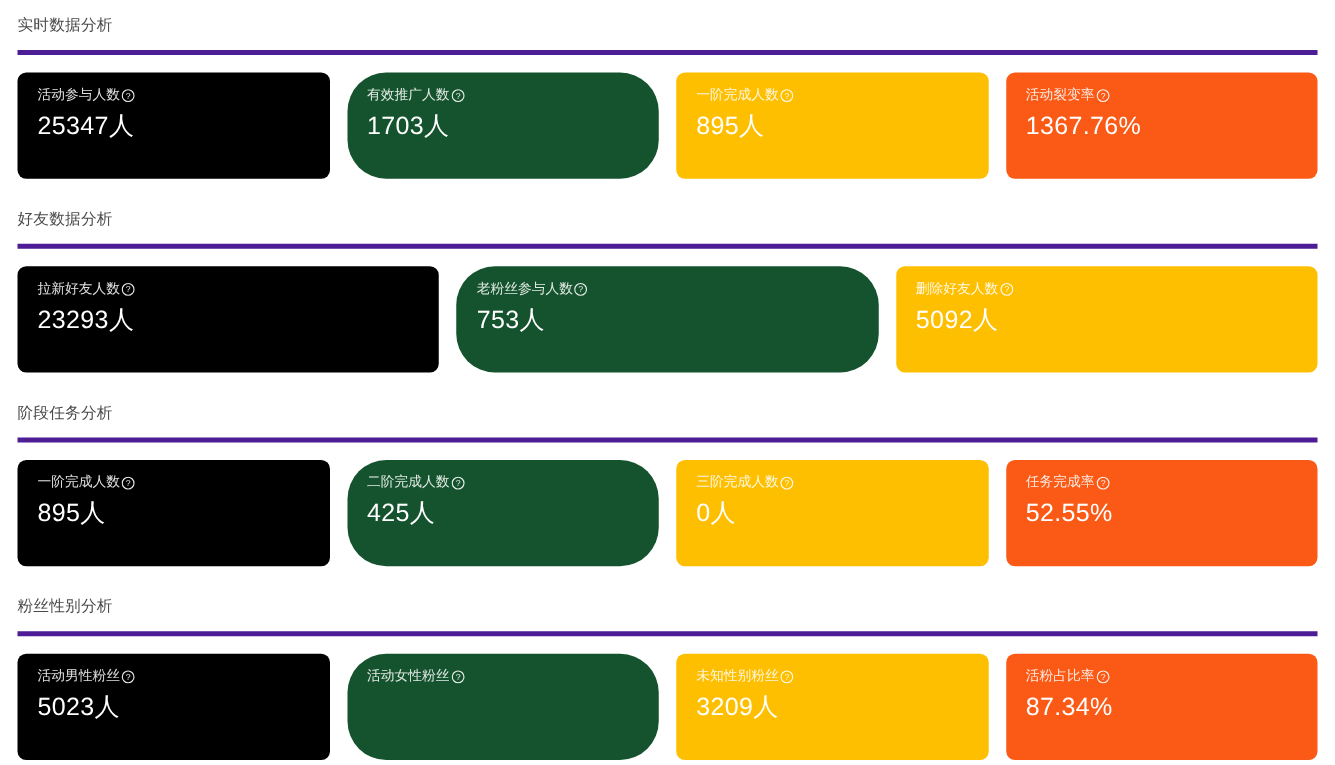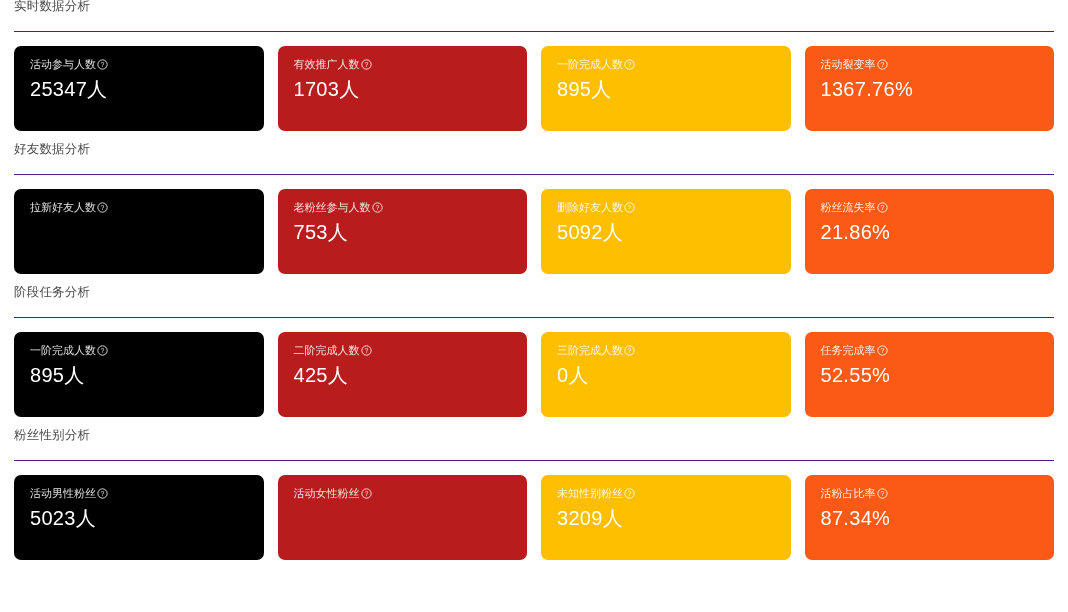--- a/index.html
+++ b/index.html
@@ -18,24 +18,24 @@
     background: #ffffff;
     padding: 0 14px;
     overflow: hidden;
   }
 
   .section {
     width: 1040px;
   }
 
   .section-header {
-    height: 32px;
+    height: 44px;
     display: flex;
-    align-items: flex-start;
-    border-bottom: 1px solid #4c1d95;
+    align-items: center;
+    border-bottom: 4px solid #4c1d95;
   }
 
   .section-title {
     font-size: 12.5px;
     color: #4a4a4a;
     letter-spacing: 0.2px;
     line-height: 1;
   }
 
   .card-row {
@@ -80,21 +80,21 @@
     font-size: 20px;
     line-height: 1.05;
     font-weight: 400;
     color: #ffffff;
     white-space: nowrap;
     letter-spacing: 0.3px;
   }
 
   
   .accent-0 { background: #000000; }
-  .accent-1 { background: #b91c1c; }
+  .accent-1 { background: #14532d; border-radius: 31px; }
   .accent-2 { background: #febf00; }
   .accent-3 { background: #fa5a16; }
 </style>
 </head>
 <body>
 
 <div id="page">
     <div class="section">
       <div class="section-header">
         <div class="section-title">实时数据分析</div>
@@ -158,20 +158,21 @@
         <div class="card accent-0">
           <div class="card-label">
             <span>拉新好友人数</span>
             <span class="help-icon">
               <svg width="11" height="11" viewBox="0 0 12 12" aria-hidden="true">
                 <circle cx="6" cy="6" r="5.1" fill="none" stroke="rgba(255,255,255,0.9)" stroke-width="1"></circle>
                 <text x="6" y="8.7" text-anchor="middle" font-size="7.6" font-family="Liberation Sans, sans-serif" fill="rgba(255,255,255,0.9)">?</text>
               </svg>
             </span>
           </div>
+          <div class="card-value">23293人</div>
         </div>
         <div class="card accent-1">
           <div class="card-label">
             <span>老粉丝参与人数</span>
             <span class="help-icon">
               <svg width="11" height="11" viewBox="0 0 12 12" aria-hidden="true">
                 <circle cx="6" cy="6" r="5.1" fill="none" stroke="rgba(255,255,255,0.9)" stroke-width="1"></circle>
                 <text x="6" y="8.7" text-anchor="middle" font-size="7.6" font-family="Liberation Sans, sans-serif" fill="rgba(255,255,255,0.9)">?</text>
               </svg>
             </span>
@@ -182,32 +183,20 @@
           <div class="card-label">
             <span>删除好友人数</span>
             <span class="help-icon">
               <svg width="11" height="11" viewBox="0 0 12 12" aria-hidden="true">
                 <circle cx="6" cy="6" r="5.1" fill="none" stroke="rgba(255,255,255,0.9)" stroke-width="1"></circle>
                 <text x="6" y="8.7" text-anchor="middle" font-size="7.6" font-family="Liberation Sans, sans-serif" fill="rgba(255,255,255,0.9)">?</text>
               </svg>
             </span>
           </div>
           <div class="card-value">5092人</div>
-        </div>
-        <div class="card accent-3">
-          <div class="card-label">
-            <span>粉丝流失率</span>
-            <span class="help-icon">
-              <svg width="11" height="11" viewBox="0 0 12 12" aria-hidden="true">
-                <circle cx="6" cy="6" r="5.1" fill="none" stroke="rgba(255,255,255,0.9)" stroke-width="1"></circle>
-                <text x="6" y="8.7" text-anchor="middle" font-size="7.6" font-family="Liberation Sans, sans-serif" fill="rgba(255,255,255,0.9)">?</text>
-              </svg>
-            </span>
-          </div>
-          <div class="card-value">21.86%</div>
         </div>
       </div>
     </div>
     <div class="section">
       <div class="section-header">
         <div class="section-title">阶段任务分析</div>
       </div>
       <div class="card-row">
         <div class="card accent-0">
           <div class="card-label">

